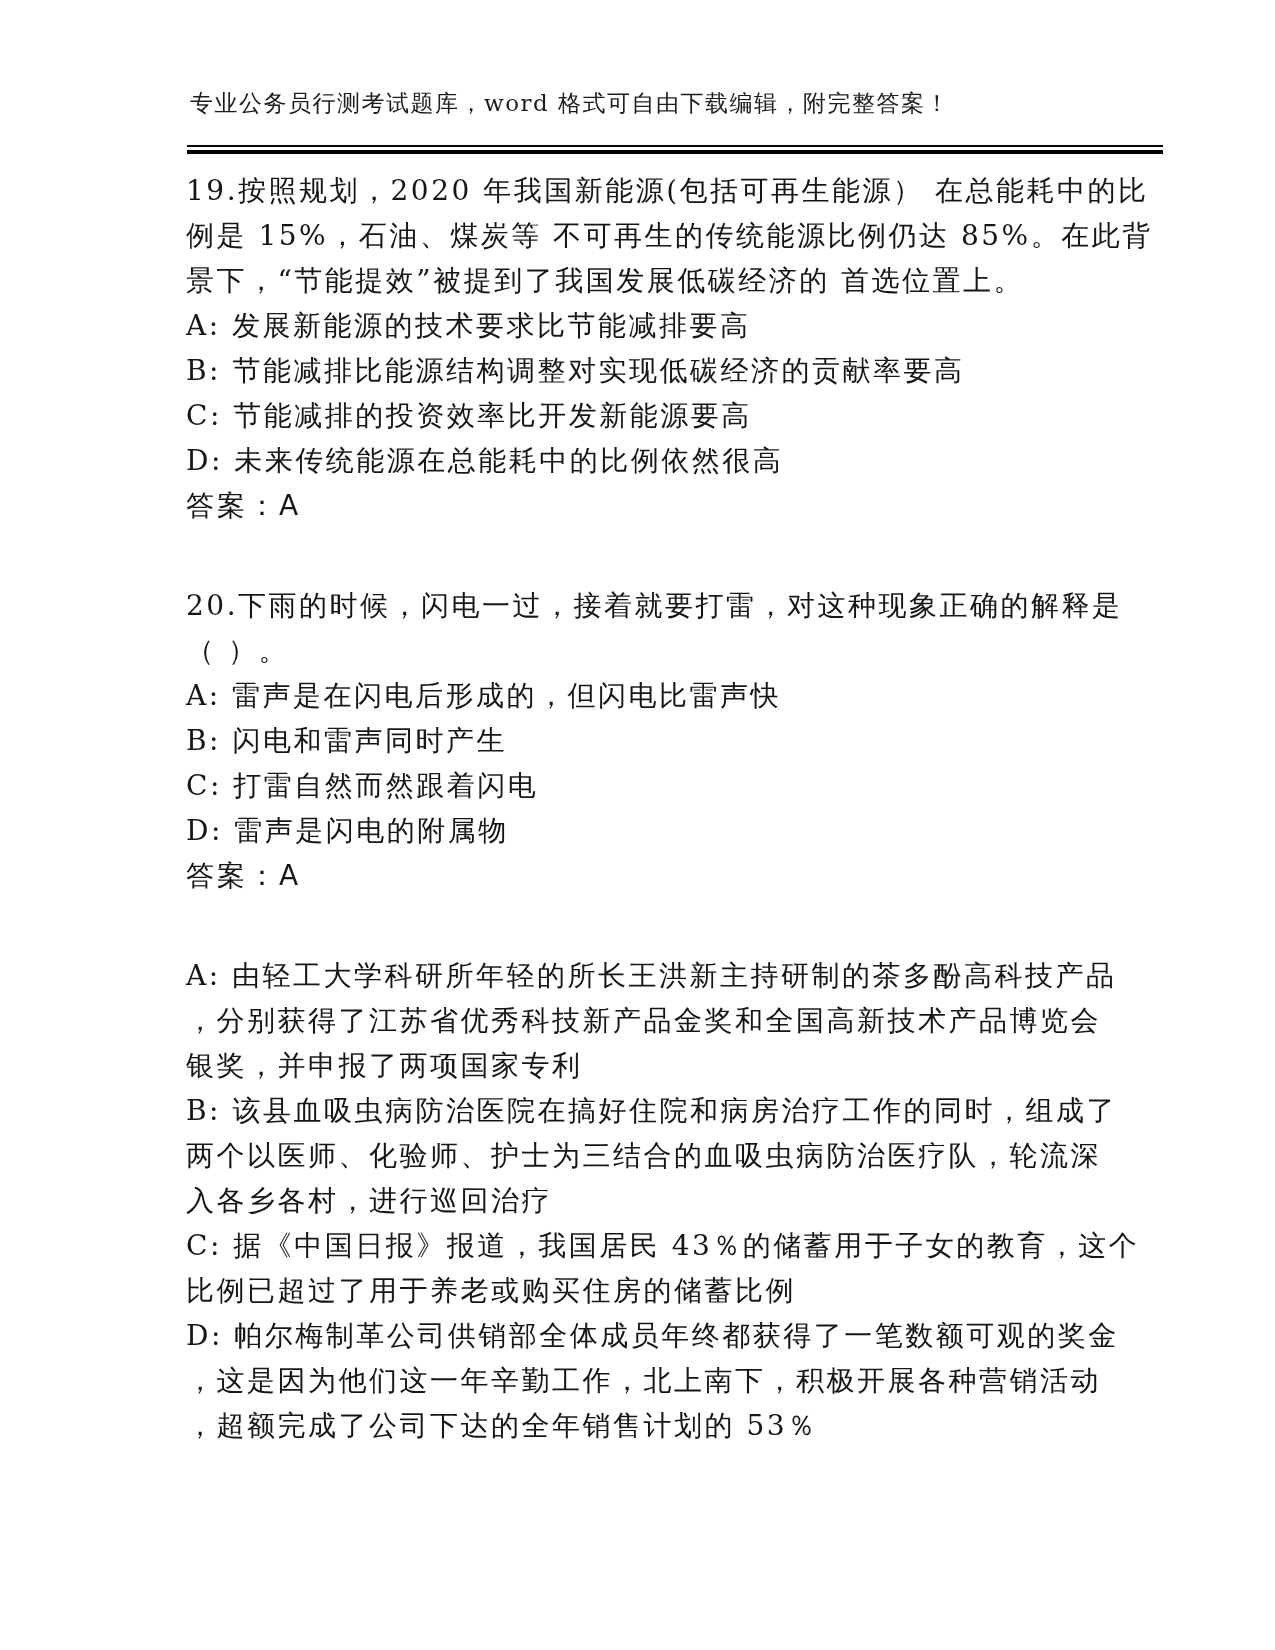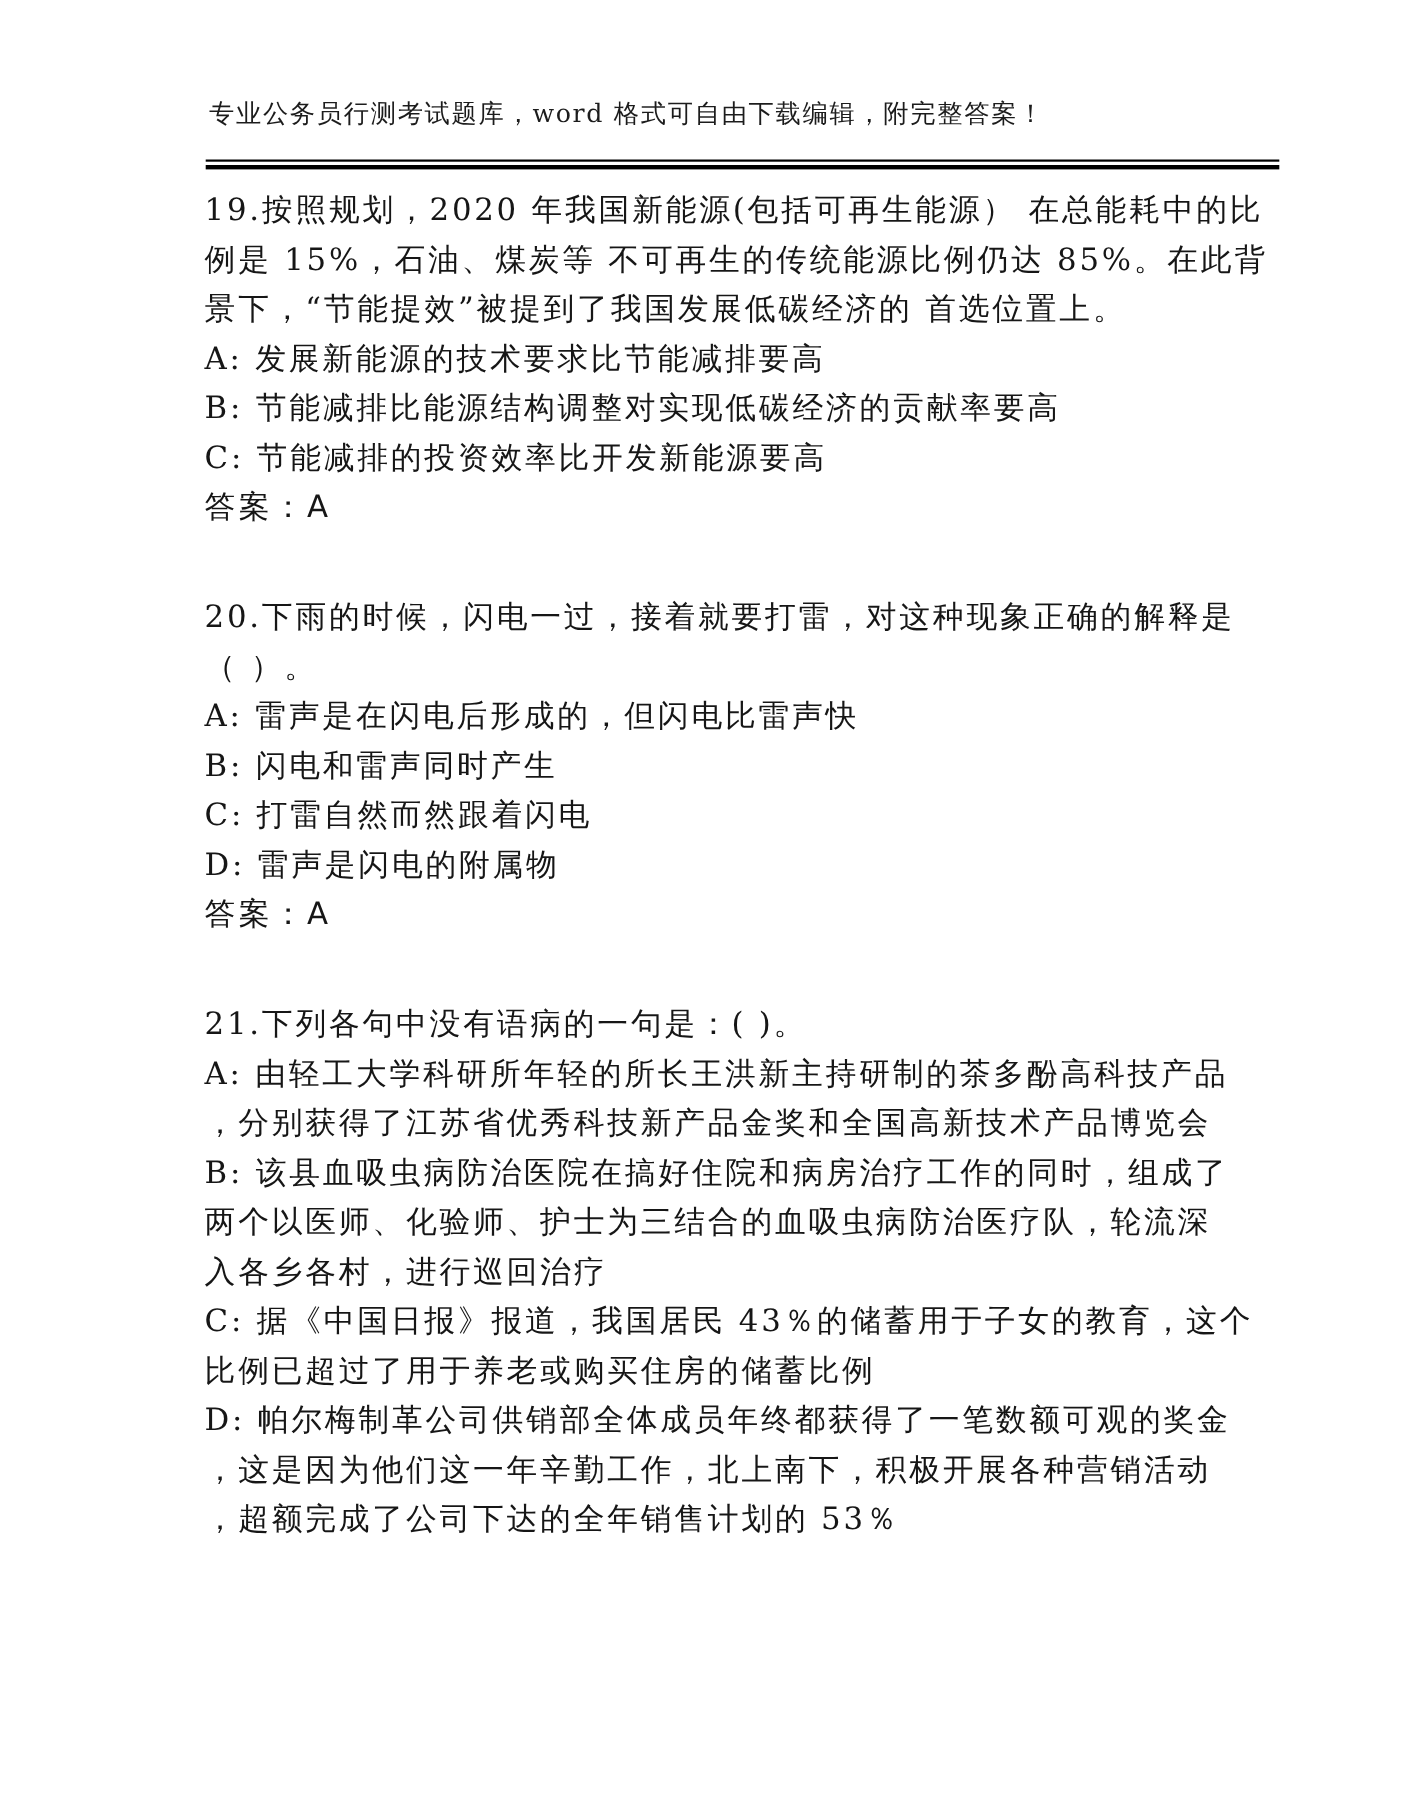--- a/index.html
+++ b/index.html
@@ -71,37 +71,38 @@
 
   <div class="content">
 
     <section class="block">
       <div class="line">19.按照规划，2020 年我国新能源(包括可再生能源） 在总能耗中的比</div>
       <div class="line">例是 15%，石油、煤炭等 不可再生的传统能源比例仍达 85%。在此背</div>
       <div class="line">景下，“节能提效”被提到了我国发展低碳经济的 首选位置上。</div>
       <div class="line">A: 发展新能源的技术要求比节能减排要高</div>
       <div class="line">B: 节能减排比能源结构调整对实现低碳经济的贡献率要高</div>
       <div class="line">C: 节能减排的投资效率比开发新能源要高</div>
+      <div class="line">D: 未来传统能源在总能耗中的比例依然很高</div>
       <div class="line answer">答案：A</div>
     </section>
 
     <section class="block">
       <div class="line">20.下雨的时候，闪电一过，接着就要打雷，对这种现象正确的解释是</div>
       <div class="line">（ ）。</div>
       <div class="line">A: 雷声是在闪电后形成的，但闪电比雷声快</div>
       <div class="line">B: 闪电和雷声同时产生</div>
       <div class="line">C: 打雷自然而然跟着闪电</div>
       <div class="line">D: 雷声是闪电的附属物</div>
       <div class="line answer">答案：A</div>
     </section>
 
     <section class="block">
-      <div class="line">21.下列各句中没有语病的一句是：( )。</div>
       <div class="line">A: 由轻工大学科研所年轻的所长王洪新主持研制的茶多酚高科技产品</div>
       <div class="line">，分别获得了江苏省优秀科技新产品金奖和全国高新技术产品博览会</div>
+      <div class="line">银奖，并申报了两项国家专利</div>
       <div class="line">B: 该县血吸虫病防治医院在搞好住院和病房治疗工作的同时，组成了</div>
       <div class="line">两个以医师、化验师、护士为三结合的血吸虫病防治医疗队，轮流深</div>
       <div class="line">入各乡各村，进行巡回治疗</div>
       <div class="line">C: 据《中国日报》报道，我国居民 43％的储蓄用于子女的教育，这个</div>
       <div class="line">比例已超过了用于养老或购买住房的储蓄比例</div>
       <div class="line">D: 帕尔梅制革公司供销部全体成员年终都获得了一笔数额可观的奖金</div>
       <div class="line">，这是因为他们这一年辛勤工作，北上南下，积极开展各种营销活动</div>
       <div class="line">，超额完成了公司下达的全年销售计划的 53％</div>
     </section>
 

